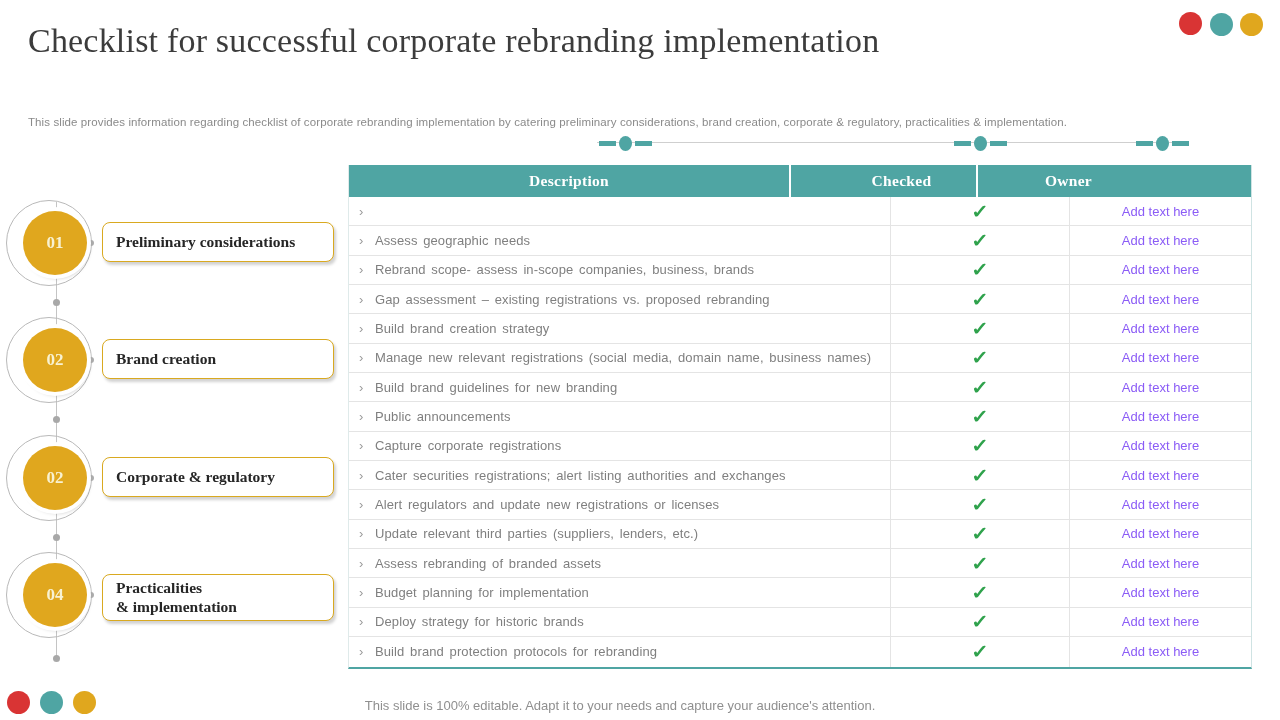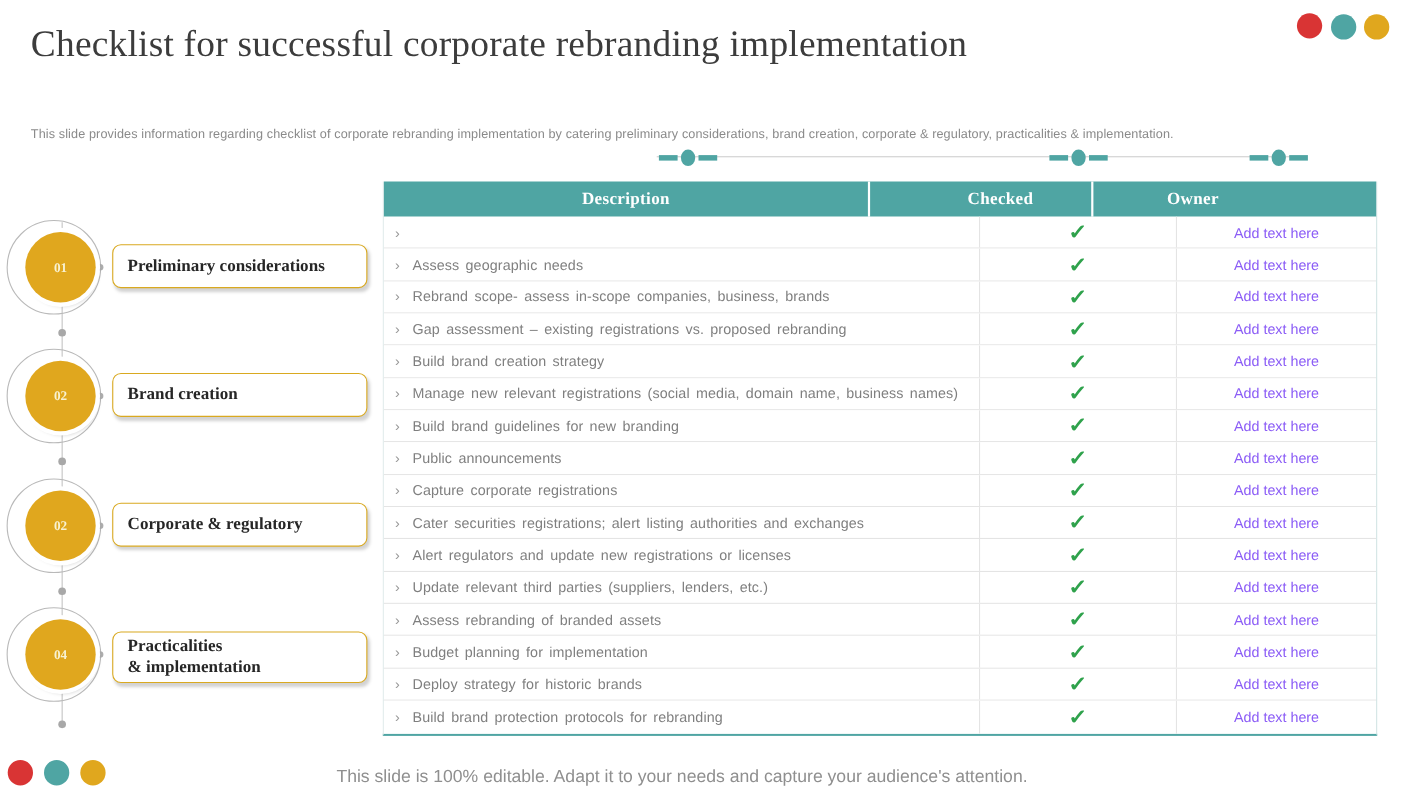--- a/index.html
+++ b/index.html
@@ -39,52 +39,52 @@
   .timeline-line { position: absolute; left: 56px; top: 202px; width: 1px; height: 458px; background: #c4c4c4; }
   .connector-dot { position: absolute; width: 7px; height: 7px; border-radius: 50%; background: #a8a8a8; }
   .step-graphic { position: absolute; left: 6px; width: 86px; height: 86px; }
   .arc { position: absolute; left: 0; top: 0; width: 86px; height: 86px;
     border: 1px solid #b9b9b9; border-radius: 50%; background: transparent; }
   .arc-dot { position: absolute; left: 82px; top: 40px; width: 6px; height: 6px; border-radius: 50%; background: #adadad; }
   .gold-circle { position: absolute; left: 17px; top: 11px; width: 64px; height: 64px; border-radius: 50%;
     background: var(--gold, #e0a71e);
     box-shadow: 0 0 0 4px #fff, 2px 3px 4px rgba(0,0,0,.25);
     display: flex; align-items: center; justify-content: center; }
-  .step-num { font-family: "Liberation Serif", serif; font-weight: 700; font-size: 12px; color: #f8f2d2; }
+  .step-num { font-family: "Liberation Serif", serif; font-weight: 700; font-size: 17px; color: #f8f2d2; }
   .step-label-box { position: absolute; left: 102px; width: 232px; min-height: 40px;
     background: #fff; border: 1px solid #d9a920; border-radius: 8px;
     box-shadow: 2px 3px 3px rgba(0,0,0,.18);
     display: flex; align-items: center; padding: 4px 12px 4px 13px; }
   .step-label { font-family: "Liberation Serif", serif; font-weight: 700; font-size: 15.5px;
     color: #262626; line-height: 1.2; white-space: pre-line; }
 
   
   .ctable { position: absolute; left: 348px; top: 165px; width: 904px;
     border-left: 1px solid #dfeaea; border-right: 1px solid #cfe3e3;
     border-bottom: 2px solid var(--teal, #4fa5a3); background: #fff; }
   .thead { display: flex; height: 32px; background: var(--teal, #4fa5a3); }
   .th { display: flex; align-items: center; justify-content: center;
     font-family: "Liberation Serif", serif; font-weight: 700; font-size: 15.5px; color: #fff; letter-spacing: .3px; }
   .th-desc  { width: 442px; border-right: 2px solid #fff; }
-  .th-check { width: 203px; border-right: 2px solid #fff; padding-left: 36px; }
+  .th-check { width: 187px; border-right: 2px solid #fff; padding-left: 36px; }
   .th-owner { width: 181px; }
   .trow { display: flex; height: 29.35px; border-bottom: 1px solid #e4e4e4; background: #fff; }
   .trow:last-child { border-bottom: none; }
   .tcell { display: flex; align-items: center; }
   .tdesc { width: 542px; border-right: 1px solid #e4e4e4; padding-left: 10px; }
   .bullet { color: #9a9a9a; font-size: 13px; width: 16px; flex: 0 0 16px; text-align: left; }
   .desc-text { color: #7f7f7f; font-size: 13px; letter-spacing: .1px; word-spacing: 2px; }
   .tcheck { width: 179px; border-right: 1px solid #e4e4e4; justify-content: center; }
   .check { color: var(--check, #2fa24c); font-size: 19px; font-weight: 700; transform: scaleX(1.1); }
   .towner { width: 181px; justify-content: center; }
   .owner-text { color: #8b5cf6; font-size: 13px; }
 
   
   .footer-note { position: absolute; left: 0; top: 698px; width: 1240px; text-align: center;
-    font-size: 16px; color: #8f8f8f; }
+    font-size: 13px; color: #8f8f8f; }
 </style>
 </head>
 <body>
 
 <div class="slide">
 
   <div class="title">Checklist for successful corporate rebranding implementation</div>
   <div class="subtitle">This slide provides information regarding checklist of corporate rebranding implementation by catering preliminary considerations, brand creation, corporate &amp; regulatory, practicalities &amp; implementation.</div>
 
   <div class="corner-dot tr-red"></div>

